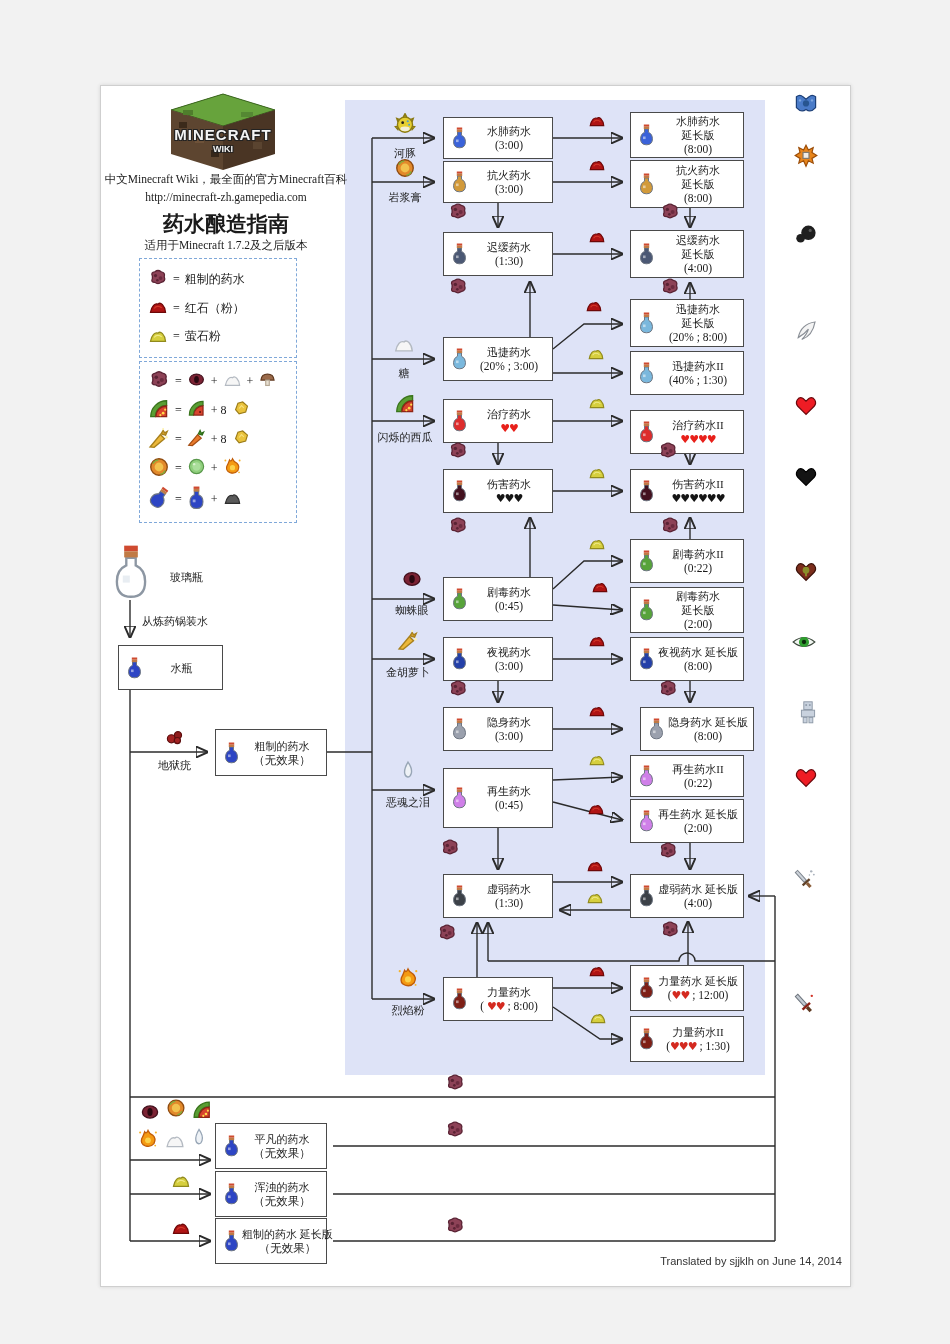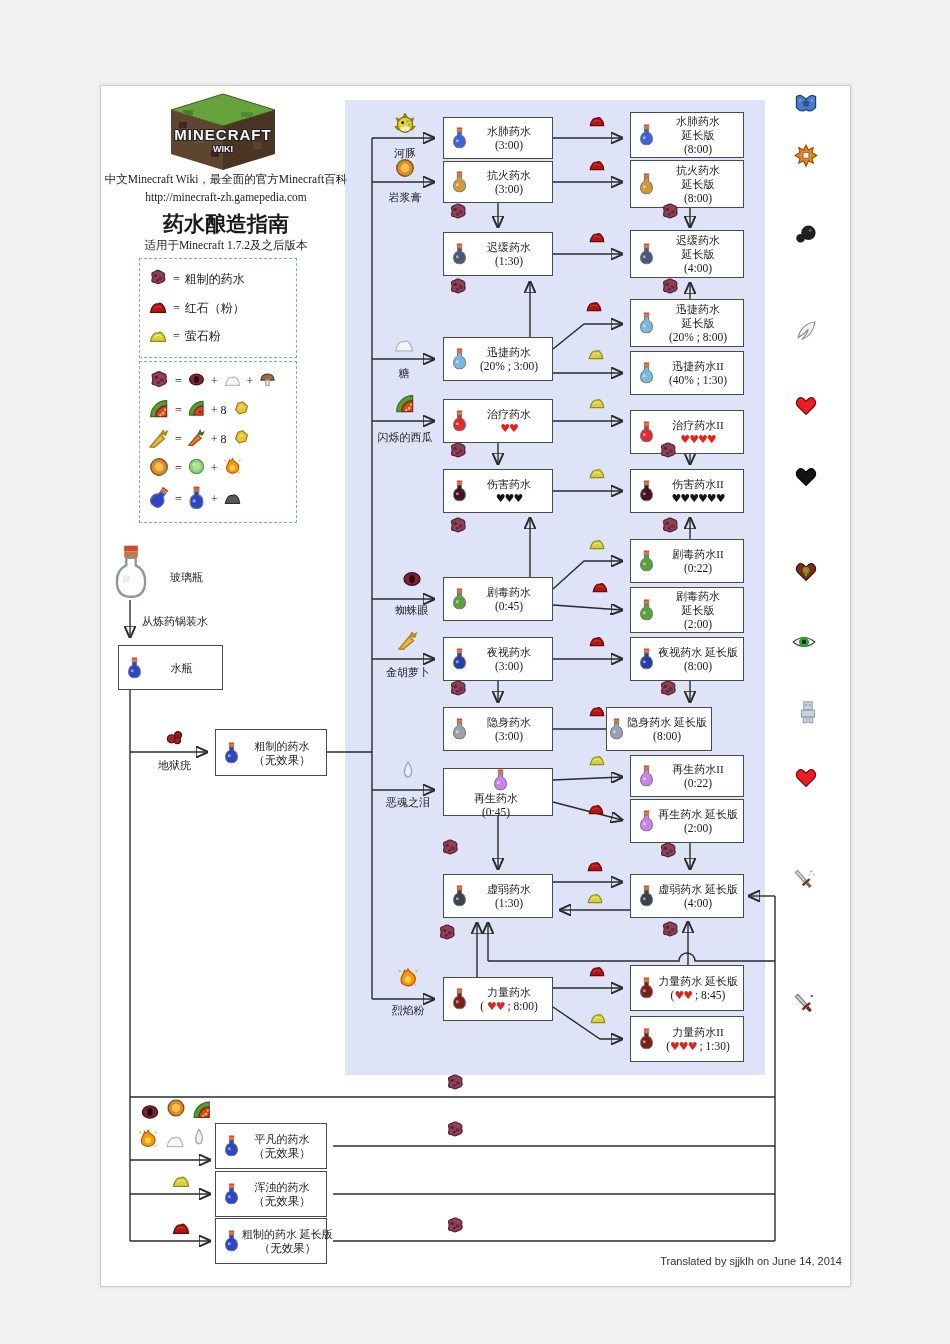--- a/index.html
+++ b/index.html
@@ -398,21 +398,21 @@
           <rect x="5" y="12.5" width="2.6" height="2.6" fill="rgba(255,255,255,.5)"></rect>
           <rect x="5.8" y="0.5" width="5.4" height="2.2" fill="#cf4a30"></rect>
           <rect x="5.8" y="2.7" width="5.4" height="2.3" fill="#c07a45"></rect>
         </svg>
       </span>
       <span class="tx">
         <span class="pname">隐身药水</span>
         <span class="psub"><span>(3:00)</span></span>
       </span>
     </div>
-    <div class="node" style="left: 443px; top: 768px; width: 110px; height: 48px; flex-direction: column;">
+    <div class="node" style="left: 443px; top: 768px; width: 110px; height: 60px;">
       <span class="bt">
         <svg width="17" height="22" viewBox="0 0 17 22">
           <path d="M6.5 5 L6.5 8.2 Q2.5 10 2.5 14.5 Q2.5 20.8 8.5 20.8 Q14.5 20.8 14.5 14.5 Q14.5 10 10.5 8.2 L10.5 5 Z" fill="#cf7fe8" stroke="#6e7682" stroke-width="1"></path>
           <rect x="5" y="12.5" width="2.6" height="2.6" fill="rgba(255,255,255,.5)"></rect>
           <rect x="5.8" y="0.5" width="5.4" height="2.2" fill="#cf4a30"></rect>
           <rect x="5.8" y="2.7" width="5.4" height="2.3" fill="#c07a45"></rect>
         </svg>
       </span>
       <span class="tx">
         <span class="pname">再生药水</span>
@@ -585,21 +585,21 @@
           <rect x="5" y="12.5" width="2.6" height="2.6" fill="rgba(255,255,255,.5)"></rect>
           <rect x="5.8" y="0.5" width="5.4" height="2.2" fill="#cf4a30"></rect>
           <rect x="5.8" y="2.7" width="5.4" height="2.3" fill="#c07a45"></rect>
         </svg>
       </span>
       <span class="tx">
         <span class="pname">夜视药水 延长版</span>
         <span class="psub"><span>(8:00)</span></span>
       </span>
     </div>
-    <div class="node" style="left: 606px; top: 707px; width: 106px; height: 44px; justify-content: flex-end;">
+    <div class="node" style="left: 640px; top: 707px; width: 114px; height: 44px; justify-content: flex-end;">
       <span class="bt">
         <svg width="17" height="22" viewBox="0 0 17 22">
           <path d="M6.5 5 L6.5 8.2 Q2.5 10 2.5 14.5 Q2.5 20.8 8.5 20.8 Q14.5 20.8 14.5 14.5 Q14.5 10 10.5 8.2 L10.5 5 Z" fill="#9aa0ad" stroke="#6e7682" stroke-width="1"></path>
           <rect x="5" y="12.5" width="2.6" height="2.6" fill="rgba(255,255,255,.5)"></rect>
           <rect x="5.8" y="0.5" width="5.4" height="2.2" fill="#cf4a30"></rect>
           <rect x="5.8" y="2.7" width="5.4" height="2.3" fill="#c07a45"></rect>
         </svg>
       </span>
       <span class="tx">
         <span class="pname">隐身药水 延长版</span>
@@ -652,21 +652,21 @@
       <span class="bt">
         <svg width="17" height="22" viewBox="0 0 17 22">
           <path d="M6.5 5 L6.5 8.2 Q2.5 10 2.5 14.5 Q2.5 20.8 8.5 20.8 Q14.5 20.8 14.5 14.5 Q14.5 10 10.5 8.2 L10.5 5 Z" fill="#7e1f16" stroke="#6e7682" stroke-width="1"></path>
           <rect x="5" y="12.5" width="2.6" height="2.6" fill="rgba(255,255,255,.5)"></rect>
           <rect x="5.8" y="0.5" width="5.4" height="2.2" fill="#cf4a30"></rect>
           <rect x="5.8" y="2.7" width="5.4" height="2.3" fill="#c07a45"></rect>
         </svg>
       </span>
       <span class="tx">
         <span class="pname">力量药水 延长版</span>
-        <span class="psub"><span>(</span><span class="hearts" style="color:#d42a20">♥♥</span><span> ; 8:45)</span></span>
+        <span class="psub"><span>(</span><span class="hearts" style="color:#d42a20">♥♥</span><span> ; 12:00)</span></span>
       </span>
     </div>
     <div class="node" style="left: 630px; top: 1016px; width: 114px; height: 46px;">
       <span class="bt">
         <svg width="17" height="22" viewBox="0 0 17 22">
           <path d="M6.5 5 L6.5 8.2 Q2.5 10 2.5 14.5 Q2.5 20.8 8.5 20.8 Q14.5 20.8 14.5 14.5 Q14.5 10 10.5 8.2 L10.5 5 Z" fill="#7e1f16" stroke="#6e7682" stroke-width="1"></path>
           <rect x="5" y="12.5" width="2.6" height="2.6" fill="rgba(255,255,255,.5)"></rect>
           <rect x="5.8" y="0.5" width="5.4" height="2.2" fill="#cf4a30"></rect>
           <rect x="5.8" y="2.7" width="5.4" height="2.3" fill="#c07a45"></rect>
         </svg>

